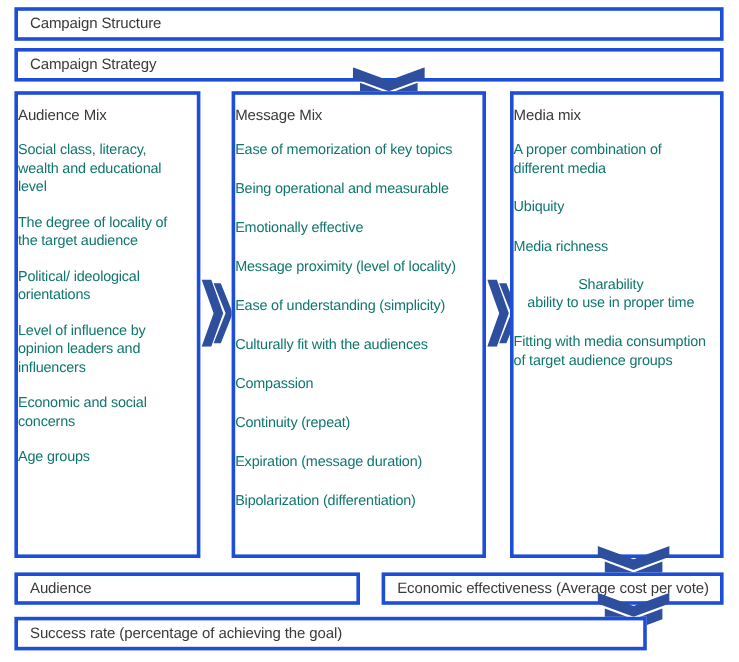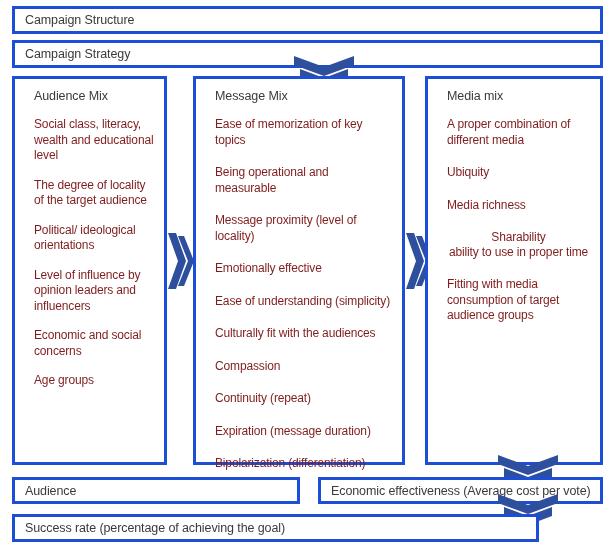--- a/index.html
+++ b/index.html
@@ -52,42 +52,42 @@
   #box-success-rate       { left: 12px;  top: 514px; width: 527px; height: 28px; }
 
   
   #col-audience { left: 12px;  top: 76px; width: 155px; height: 389px; }
   #col-message  { left: 193px; top: 76px; width: 212px; height: 389px; }
   #col-media    { left: 425px; top: 76px; width: 178px; height: 389px; }
 
   .col-inner {
     position: absolute;
     left: 0; top: 0; right: 0; bottom: 0;
-    padding: 9px 10px 6px 19px;
+    padding: 9px 10px 6px 0;
     box-sizing: border-box;
   }
 
   .col-title {
     font-size: 12.5px;
     line-height: 16px;
     color: #3a3a3a;
     margin: 0 0 13px 0;
     letter-spacing: -0.1px;
   }
 
   .col-list {
     list-style: none;
     margin: 0;
     padding: 0;
   }
 
   .col-item {
     font-size: 12px;
     line-height: 15.5px;
-    color: #7f1d1d;
+    color: #0f766e;
     letter-spacing: -0.15px;
   }
 
   
   #col-audience .col-item { margin-bottom: 14px; }
   #col-message  .col-item { margin-bottom: 17px; }
   #col-media    .col-item { margin-bottom: 17px; }
   #col-media .col-item.tight-lines { line-height: 15px; }
 
   
@@ -144,22 +144,22 @@
       <polygon points="10,3 20,28 10,53 16,53 26,28 16,3" fill="#2e4e9e"></polygon>
     </svg>
   </div>
 
   <div class="box" id="col-message">
     <div class="col-inner">
       <div class="col-title">Message Mix</div>
       <ul class="col-list">
         <li class="col-item">Ease of memorization of key topics</li>
         <li class="col-item">Being operational and measurable</li>
+        <li class="col-item">Emotionally effective</li>
         <li class="col-item">Message proximity (level of locality)</li>
-        <li class="col-item">Emotionally effective</li>
         <li class="col-item">Ease of understanding (simplicity)</li>
         <li class="col-item">Culturally fit with the audiences</li>
         <li class="col-item">Compassion</li>
         <li class="col-item">Continuity (repeat)</li>
         <li class="col-item">Expiration (message duration)</li>
         <li class="col-item">Bipolarization (differentiation)</li>
       </ul>
     </div>
   </div>
 

